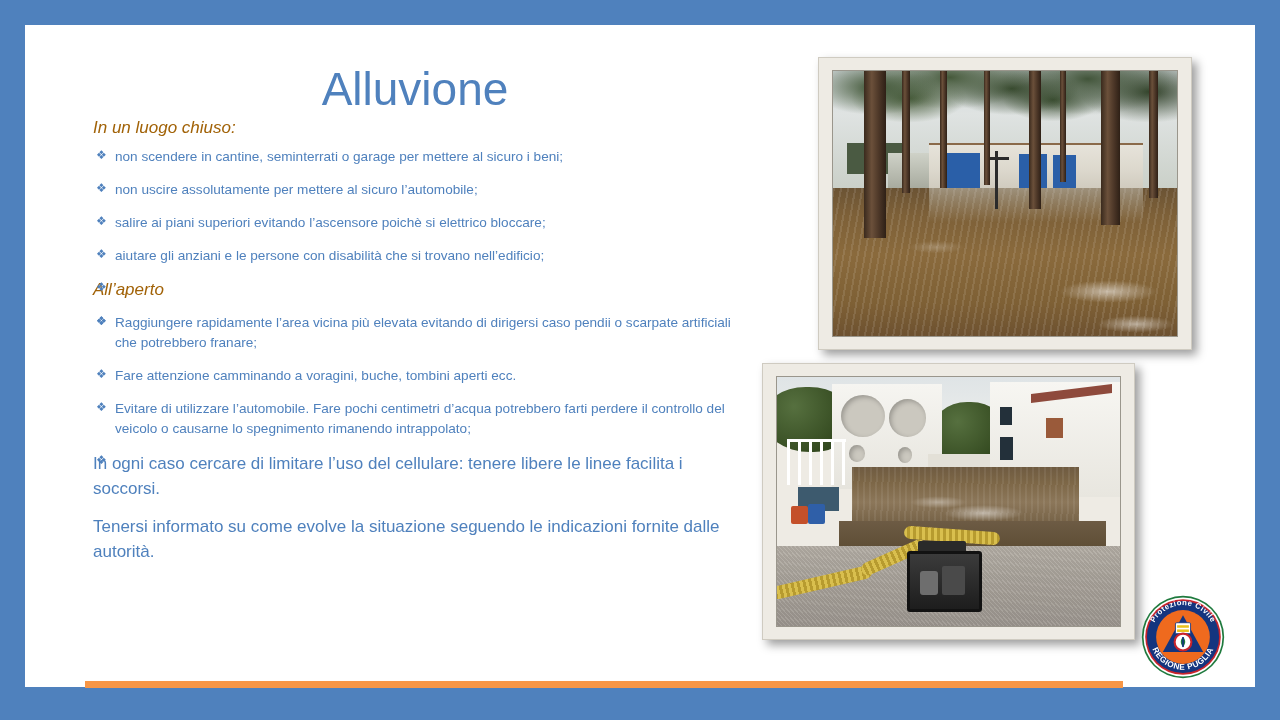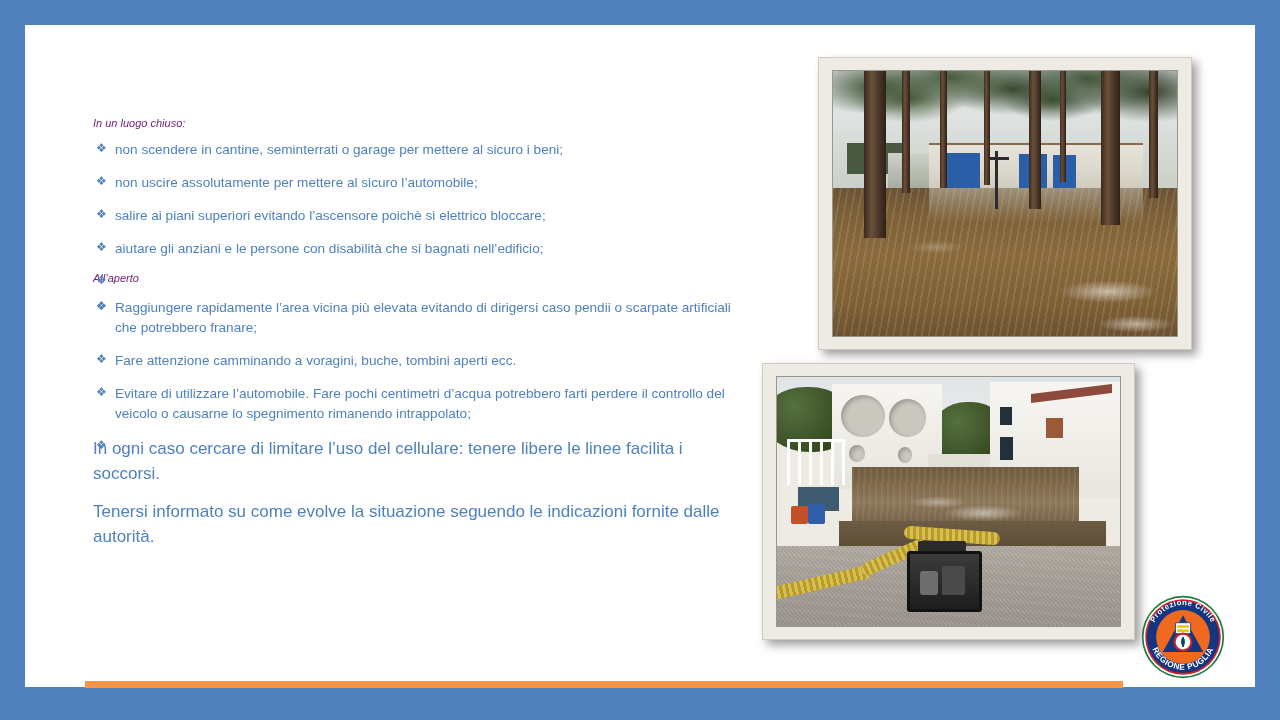--- a/index.html
+++ b/index.html
@@ -42,25 +42,25 @@
 
   
   #text-col {
     position: absolute;
     left: 68px;
     top: 92px;
     width: 660px;
     color: #4F81BD;
   }
   .lead {
-    font-size: 11px;
+    font-size: 17px;
     font-style: italic;
     line-height: 1.25;
     margin: 0 0 9px 0;
-    color: #701a75;
+    color: #a16207;
   }
   .lead.second { margin-top: 6px; }
 
   ul.bullets {
     list-style: none;
     margin: 0;
     padding: 0;
   }
   ul.bullets li {
     position: relative;
@@ -258,41 +258,42 @@
     width: 84px;
     height: 84px;
   }
 </style>
 </head>
 <body>
 
 <div id="slide">
   <div id="canvas">
 
+    <div id="title">Alluvione</div>
 
     <div id="text-col">
 
       <p class="lead">In un luogo chiuso:</p>
 
       <ul class="bullets">
         <li>
           <span class="bul">❖</span>
           <span>non scendere in cantine, seminterrati o garage per mettere al sicuro i beni;</span>
         </li>
         <li>
           <span class="bul">❖</span>
           <span>non uscire assolutamente per mettere al sicuro l’automobile;</span>
         </li>
         <li>
           <span class="bul">❖</span>
           <span>salire ai piani superiori evitando l’ascensore poichè si elettrico bloccare;</span>
         </li>
         <li>
           <span class="bul">❖</span>
-          <span>aiutare gli anziani e le persone  con disabilità che si bagnati nell’edificio;</span>
+          <span>aiutare gli anziani e le persone  con disabilità che si trovano nell’edificio;</span>
         </li>
         <li>
           <span class="bul">❖</span>
         </li>
       </ul>
 
       <p class="lead second">All’aperto</p>
 
       <ul class="bullets">
         <li>

